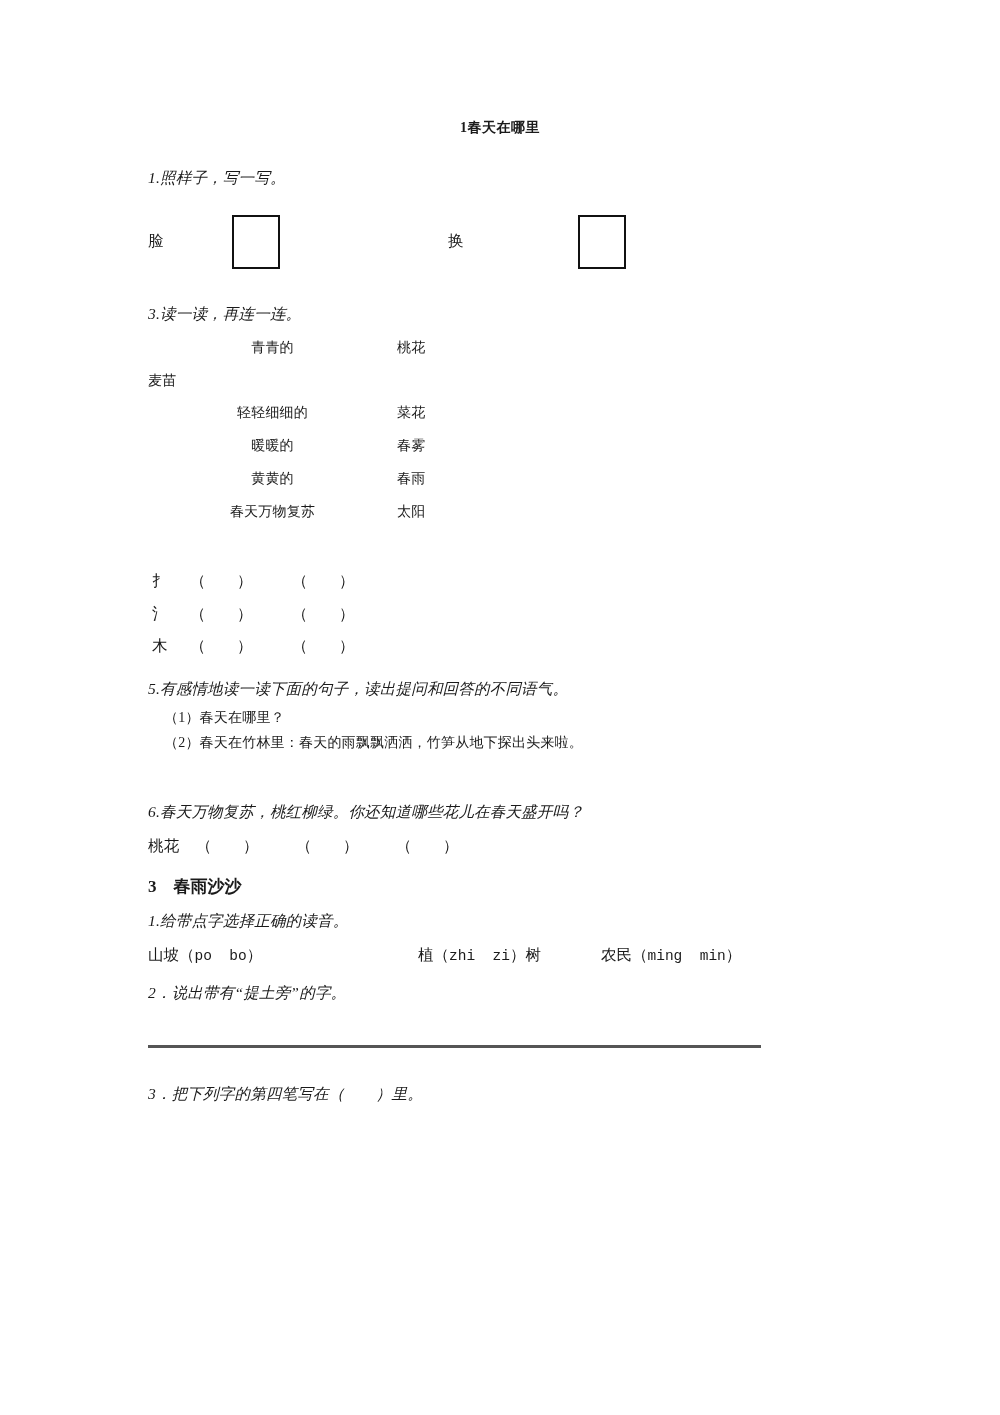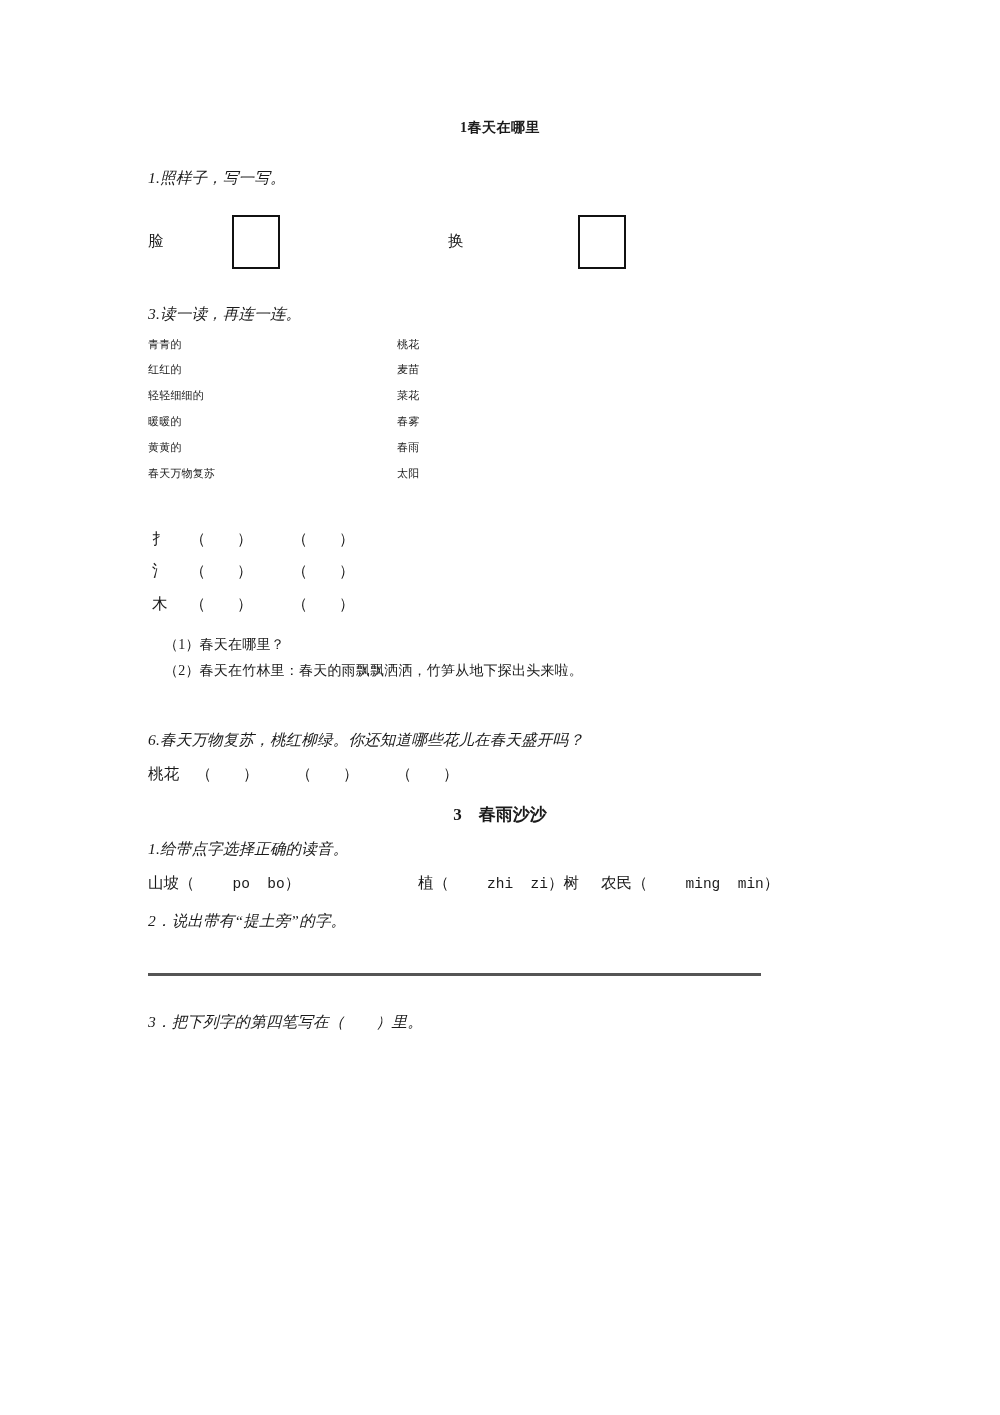--- a/index.html
+++ b/index.html
@@ -32,21 +32,20 @@
     font-size: 14px;
     font-weight: bold;
     text-align: center;
     letter-spacing: 0.5px;
     margin: 0 0 28px 0;
     line-height: 1.4;
   }
   .section-title {
     font-size: 17px;
     font-weight: bold;
-    text-align: center;
     margin: 14px 0 10px 0;
     line-height: 1.4;
     white-space: pre;
   }
 
   
   .q-prompt {
     font-size: 15.5px;
     line-height: 1.55;
     margin: 0 0 6px 0;
@@ -99,23 +98,24 @@
   }
   .pair-cell {
     width: 127px;
     flex: none;
     white-space: pre;
   }
 
   
   .match-row {
     display: flex;
-    font-size: 11px;
+    font-size: 14px;
     line-height: 2.35;
     letter-spacing: 0.2px;
+    text-align: center;
   }
   .match-left { width: 249px; flex: none; }
   .match-right { flex: none; }
 
   
   .radical-row {
     display: flex;
     align-items: baseline;
     font-size: 15.5px;
     line-height: 2.1;
@@ -151,21 +151,20 @@
   }
   .pinyin-cell {
     flex: none;
     white-space: pre;
   }
   .pinyin-cell.c1 { width: 270px; }
   .pinyin-cell.c2 { width: 183px; }
   .mono {
     font-family: "Liberation Mono", "DejaVu Sans Mono", monospace;
     font-size: 14.5px;
-    margin-left: 38px;
   }
 
   
   .answer-rule {
     width: 613px;
     height: 3px;
     background: #555555;
     margin: 40px 0 34px 0;
     border: 0;
   }
@@ -195,21 +194,20 @@
     </div>
 
 
     <div class="blk">
       <p class="q-prompt">3.读一读，再连一连。</p>
       <div class="match-row">
         <span class="match-left">青青的</span>
         <span class="match-right">桃花</span>
       </div>
       <div class="match-row">
-        <span class="match-left">红红的</span>
         <span class="match-right">麦苗</span>
       </div>
       <div class="match-row">
         <span class="match-left">轻轻细细的</span>
         <span class="match-right">菜花</span>
       </div>
       <div class="match-row">
         <span class="match-left">暖暖的</span>
         <span class="match-right">春雾</span>
       </div>
@@ -237,20 +235,21 @@
         <span class="radical-blank">（　　）</span>
       </div>
       <div class="radical-row">
         <span class="radical-glyph">木</span>
         <span class="radical-blank">（　　）</span>
         <span class="radical-blank">（　　）</span>
       </div>
     </div>
 
     <div class="blk">
+      <p class="q-prompt">5.有感情地读一读下面的句子，读出提问和回答的不同语气。</p>
       <p class="sub-line">（1）春天在哪里？</p>
       <p class="sub-line">（2）春天在竹林里：春天的雨飘飘洒洒，竹笋从地下探出头来啦。</p>
     </div>
 
     <div class="spacer-md"></div>
 
     <div>
       <p class="q-prompt">6.春天万物复苏，桃红柳绿。你还知道哪些花儿在春天盛开吗？</p>
       <div class="blank-row">
         <span class="blank-lead">桃花</span>

